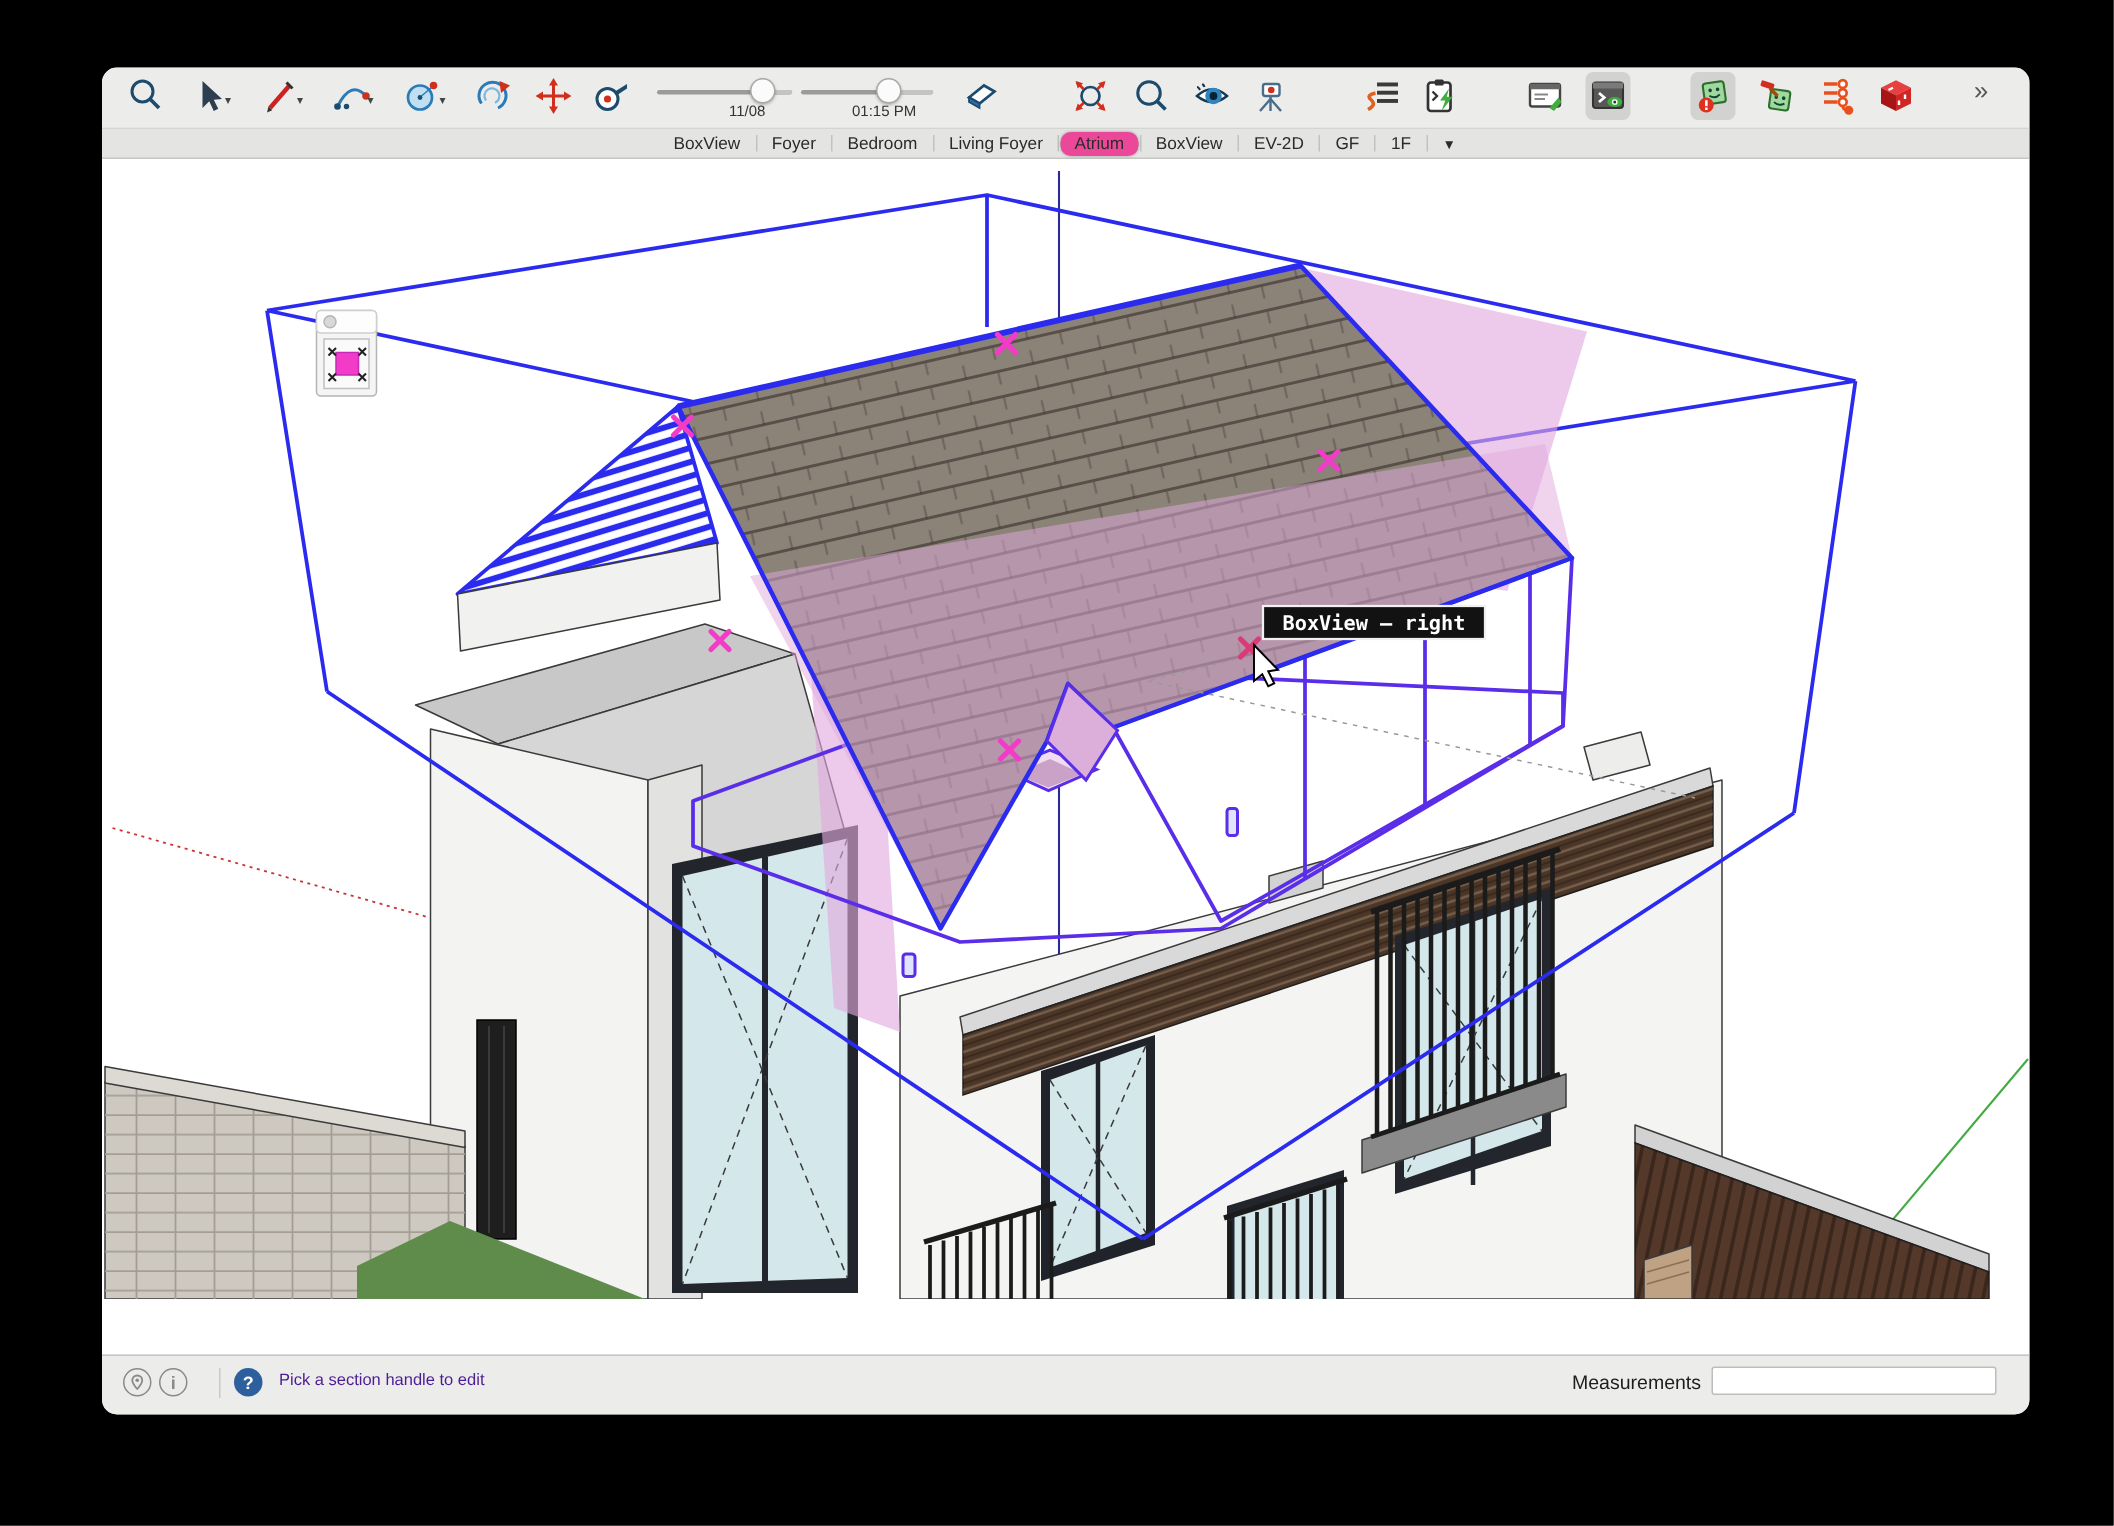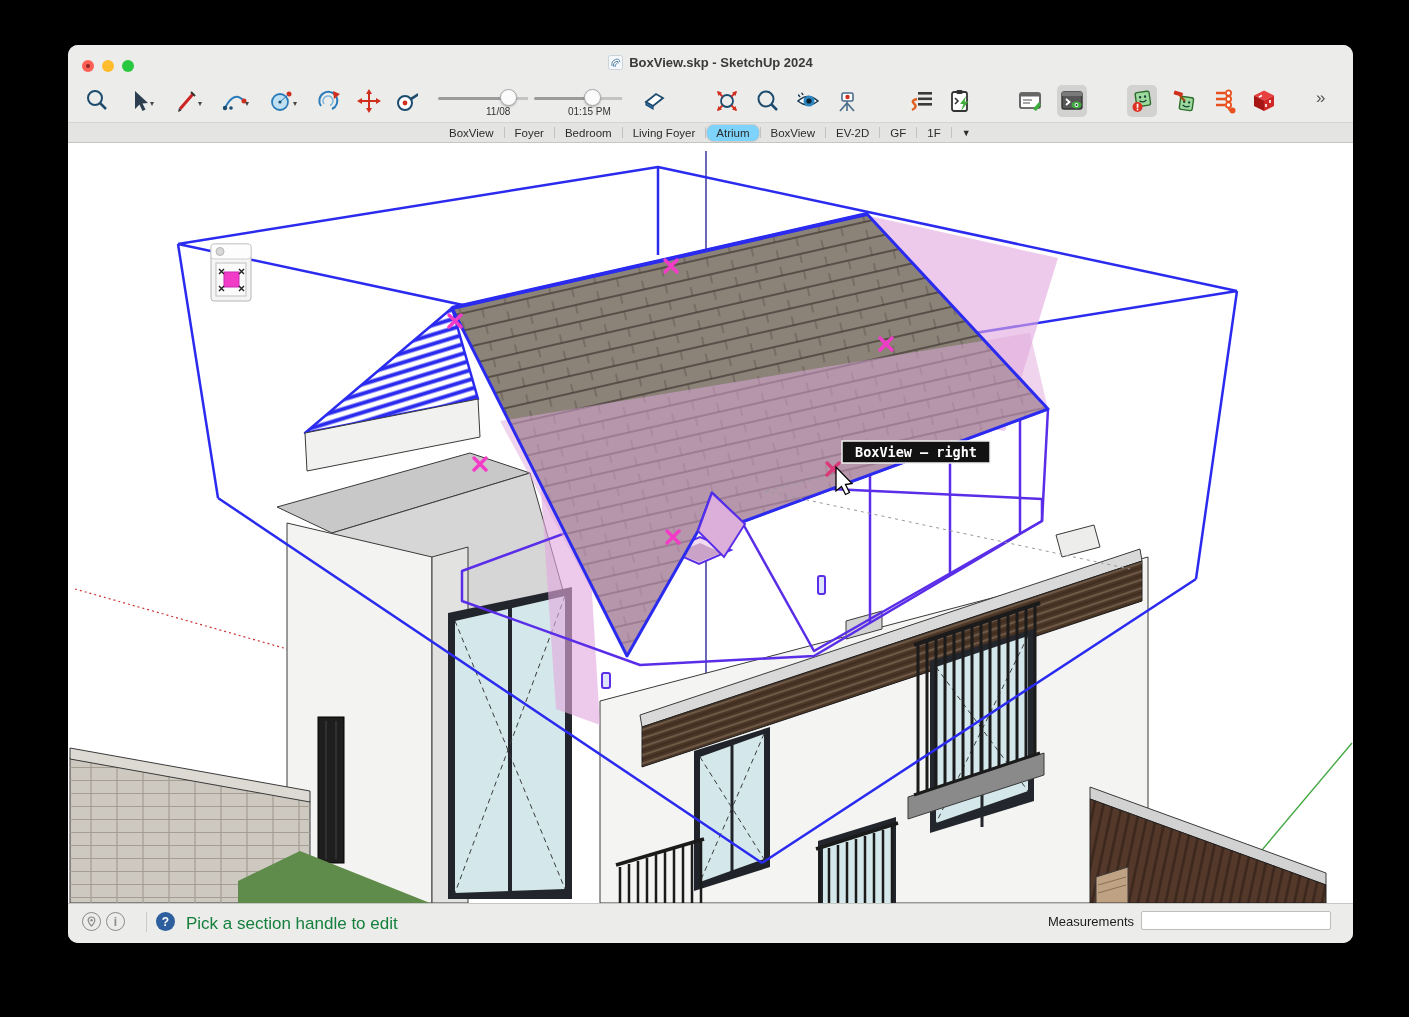--- a/index.html
+++ b/index.html
@@ -32,60 +32,49 @@
   .sliderbox{position:absolute;top:6px;height:30px}
   .track{position:absolute;top:9px;left:0;height:3px;border-radius:2px;background:#9b9b9b}
   .track .rest{position:absolute;top:0;height:3px;background:#c4c4c4;right:0;border-radius:2px}
   .thumb{position:absolute;top:1px;width:17px;height:17px;border-radius:50%;background:#fbfbfb;border:1px solid #a8a8a8;box-shadow:0 1px 2px rgba(0,0,0,.25)}
   .slabel{position:absolute;top:18px;font-size:10px;color:#333;white-space:nowrap}
   .overflow{position:absolute;top:6px;font-size:17px;color:#555;letter-spacing:-2px}
   
   .tabsrow{height:21px;background:var(--tabs-bg);border-top:1px solid #d4d4d2;border-bottom:1px solid #c6c6c4;
     display:flex;align-items:center;padding-left:372px;flex:none;font-size:11.5px;color:#2b2b2b}
   .tab{padding:2px 9px;border-radius:7px;white-space:nowrap;cursor:default}
-  .tab.active{background:#7dd3fc;box-shadow:0 0 2px rgba(0,0,0,.35)}
+  .tab.active{background:#ec4899;box-shadow:0 0 2px rgba(0,0,0,.35)}
   .tabsep{width:1px;height:11px;background:#c2c2c0;margin:0 1px}
   
   .viewport{flex:1;background:var(--viewport-bg);position:relative}
   .viewport svg{display:block}
   
   .statusbar{height:40px;background:var(--titlebar-bg);border-top:1px solid #c6c6c4;position:relative;flex:none}
   .sicon{position:absolute;top:8px;width:19px;height:19px;border-radius:50%;display:flex;align-items:center;justify-content:center;font-size:12px}
   .sicon.ring{border:1.5px solid #8a8a8a;color:#8a8a8a;font-weight:bold}
   .sicon.help{background:var(--status-help-blue);color:#fff;font-weight:bold}
-  .statusmsg{position:absolute;left:88px;top:10px;font-size:17px;color:#15803d}
+  .statusmsg{position:absolute;left:88px;top:10px;font-size:11px;color:#4c1d95}
   .measlabel{position:absolute;right:219px;top:10px;font-size:13px;color:#1d1d1d}
   .measinput{position:absolute;right:22px;top:7px;width:190px;height:19px;border:1px solid #bdbdbb;background:#fff;border-radius:2px;font-size:12px;padding:0 4px;font-family:"Liberation Sans",sans-serif}
   .statusdiv{position:absolute;left:78px;top:8px;width:1px;height:20px;background:#cacac8}
   
   .boxline{stroke:var(--box-blue);stroke-width:2.5;fill:none;stroke-linejoin:round}
   .cutline{stroke:var(--cut-purple);stroke-width:2.5;fill:none;stroke-linejoin:round}
   .pinkplane{fill:var(--section-pink);opacity:.62}
   .c-box{stroke:var(--box-blue)}
   .edge{stroke:#3a3a3a;stroke-width:1;stroke-linejoin:round}
   .handle{stroke:var(--handle-magenta);stroke-width:3.5;stroke-linecap:round}
   .handlehover{stroke:var(--handle-hover);stroke-width:3.5;stroke-linecap:round}
   text.tooltip{font-family:"DejaVu Sans Mono",monospace;font-weight:bold;font-size:13.5px;fill:#fff}
 </style>
 </head>
 <body>
 
 <div class="window">
 
-  <div class="titlebar">
-    <div class="lights">
-      <div class="light red"></div>
-      <div class="light yellow"></div>
-      <div class="light green"></div>
-    </div>
-    <div class="titletext"><svg width="15" height="15" viewBox="0 0 15 15">
-          <rect x="0.5" y="0.5" width="14" height="14" rx="2" fill="#f5f8fa" stroke="#c9d4da"></rect>
-          <path d="M4 11 Q3 6 7.5 4.5 Q12 3 11.5 7 M5.5 11.5 Q4.5 8 8 6.5 Q11 5.5 10 8.5 M7 12 Q6.5 9.5 9 8.5" stroke="#5b86a8" stroke-width="1" fill="none"></path>
-        </svg><span>BoxView.skp - SketchUp 2024</span></div>
-  </div>
 
   <div class="toolbar">
     <div class="tbtn" style="left:14px">
       <svg width="26" height="26" viewBox="0 0 26 26">
           <circle cx="11" cy="10" r="7" stroke="#1c4b6e" stroke-width="2" fill="none"></circle>
           <line x1="16" y1="15" x2="22" y2="21" stroke="#1c4b6e" stroke-width="2.5"></line>
         </svg>
     </div>
     <div class="tbtn" style="left:56px">
       <svg width="26" height="26" viewBox="0 0 26 26">

